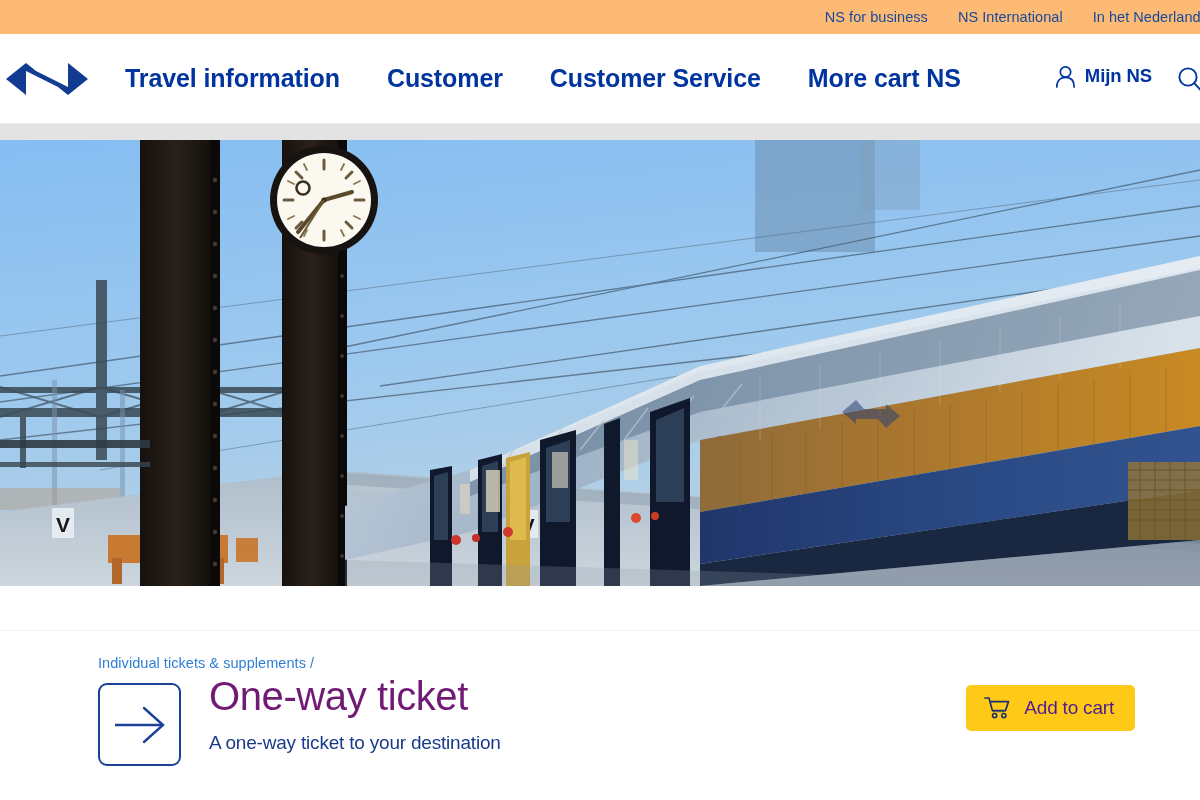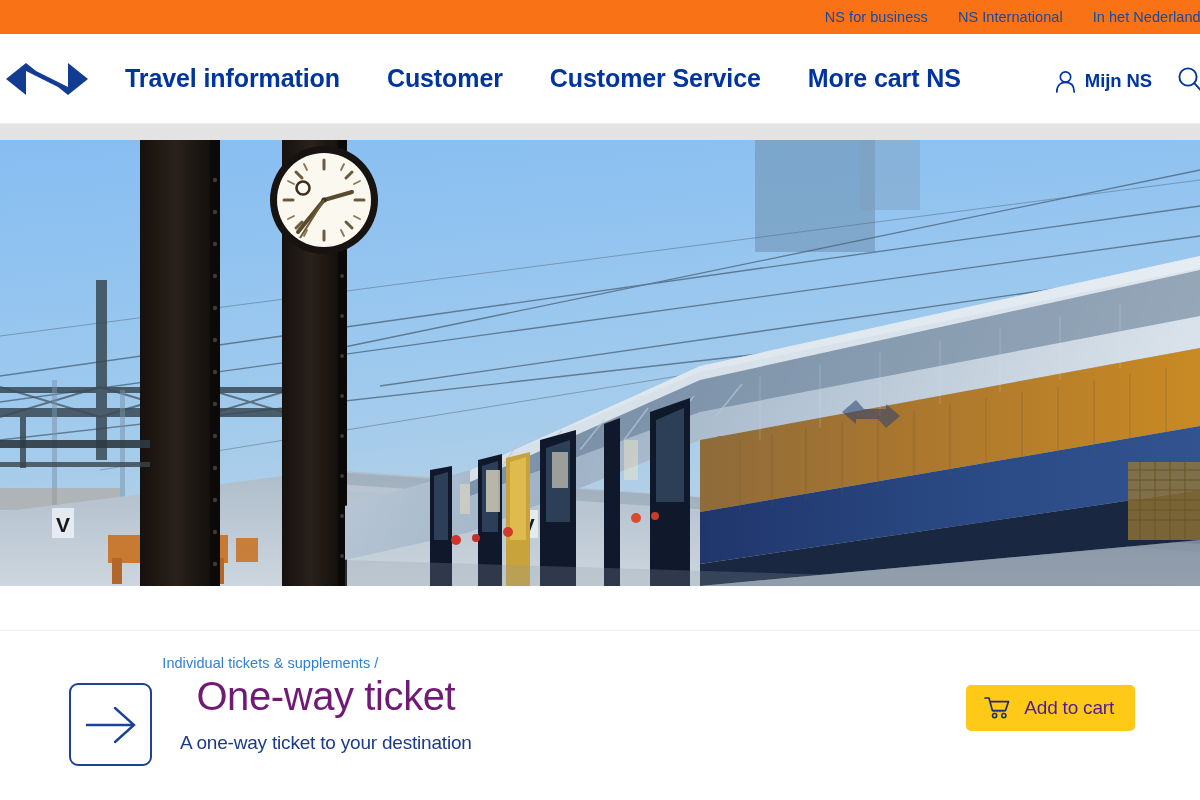--- a/index.html
+++ b/index.html
@@ -12,21 +12,21 @@
   }
 
   
   .utility-bar{
     height:34px;
     display:flex;
     justify-content:flex-end;
     align-items:center;
     gap:30px;
     padding-right:0px;
-    background:#f97316;
+    background:#fdba74;
     overflow:hidden;
   }
   .utility-link{
     font-size:14.5px;
     color:#154a9c;
     text-decoration:none;
     white-space:nowrap;
     letter-spacing:0.05px;
   }
   .utility-link:last-child{ margin-right:-8px; }
@@ -59,21 +59,21 @@
     font-weight:bold;
     color:#00359f;
     text-decoration:none;
     white-space:nowrap;
     letter-spacing:-0.1px;
   }
   .nav-right{
     position:absolute;
     right:0px;
     display:flex;
-    align-items:flex-end;
+    align-items:flex-start;
     gap:24px;
   }
   .mijn-ns{
     display:flex;
     align-items:center;
     gap:9px;
     text-decoration:none;
   }
   .mijn-ns-label{
     font-size:18.5px;
@@ -115,21 +115,21 @@
     background:#ffffff;
     border-bottom:1px solid #f0f0f0;
   }
   .product-block{
     display:flex;
     align-items:flex-start;
     padding:24px 0 0 0;
     position:relative;
     height:169px;
   }
-  .product-left{ padding-left:69px;text-align:center; }
+  .product-left{ padding-left:98px; }
   .breadcrumb{
     font-size:14.5px;
     color:#2f7fd6;
     margin-bottom:9px;
     letter-spacing:0.05px;
   }
   .product-row{ display:flex; align-items:flex-start; gap:28px; }
   .arrow-box{
     width:83px; height:83px;
     border:2px solid #1b4298;

